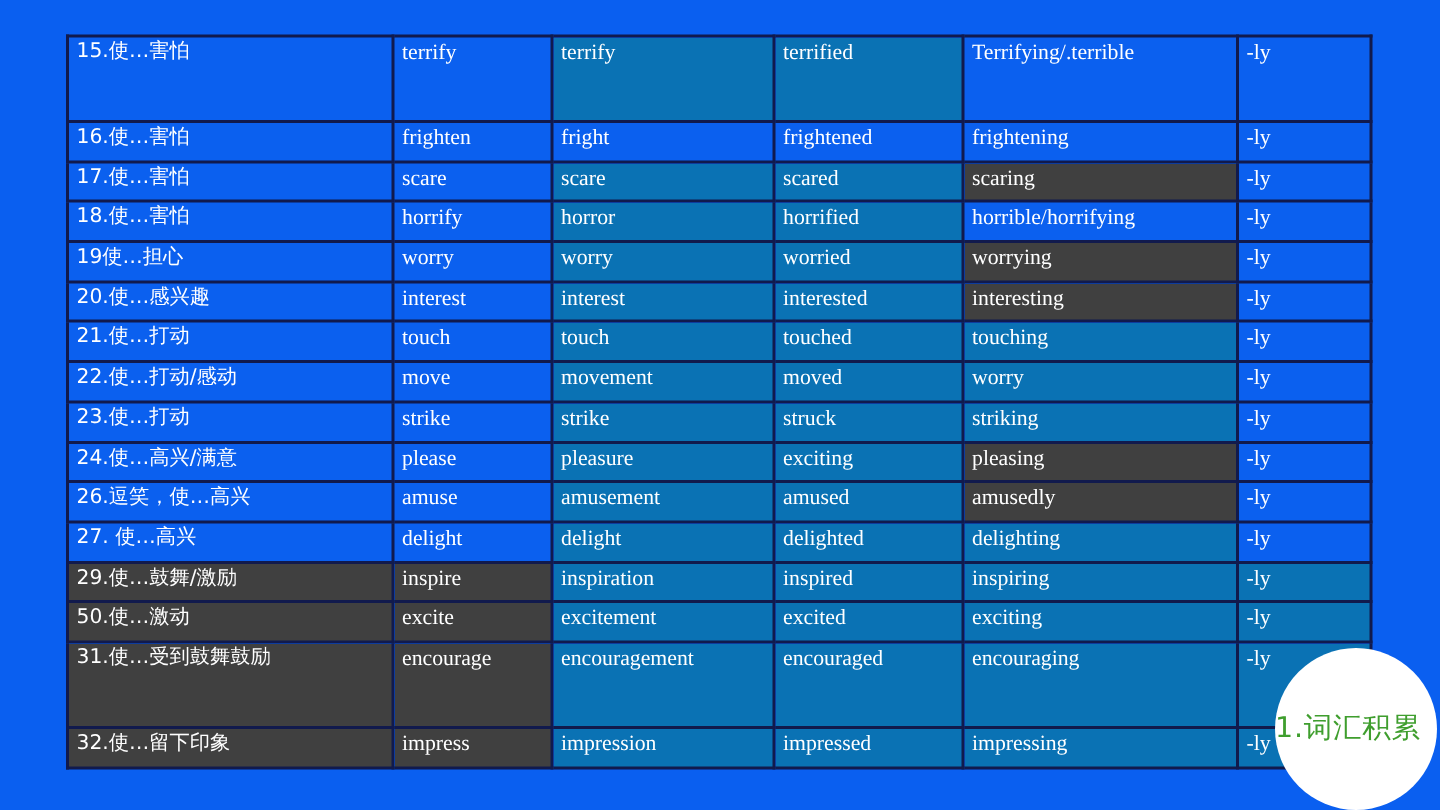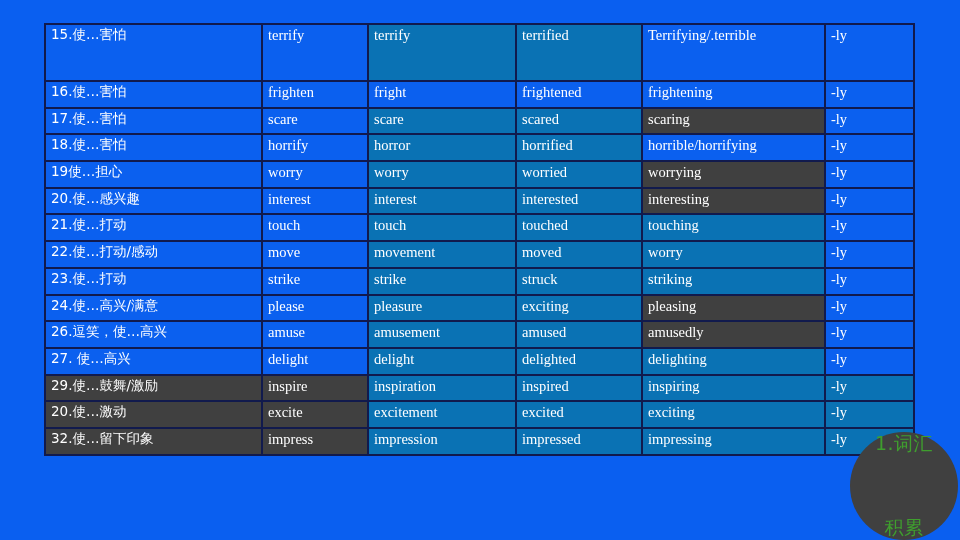--- a/index.html
+++ b/index.html
@@ -72,30 +72,30 @@
   tr.norm td { height: 20.7px; }
 
   
   #corner-badge {
     position: absolute;
     left: 850px;
     top: 432px;
     width: 108px;
     height: 108px;
     border-radius: 50%;
-    background: #404040;
+    background: #ffffff;
     color: #3f9e2e;
     font-family: "DejaVu Sans", "Liberation Sans", sans-serif;
     font-size: 19px;
     font-weight: 500;
     line-height: 1.25;
     display: flex;
-    flex-direction: column;
+    flex-direction: row;
     align-items: center;
-    justify-content: space-between;
+    justify-content: flex-start;
     text-align: center;
     z-index: 5;
     letter-spacing: 0.5px;
   }
   #corner-badge .l1 { display: block; }
   #corner-badge .l2 { display: block; }
 </style>
 </head>
 <body>
 
@@ -225,28 +225,36 @@
       <tr class="norm">
         <td class="cn dk2">29.使…鼓舞/激励</td>
         <td class="dk2">inspire</td>
         <td class="dk">inspiration</td>
         <td class="dk">inspired</td>
         <td class="dk">inspiring</td>
         <td class="dk">-ly</td>
       </tr>
 
       <tr class="norm">
-        <td class="cn dk2">20.使…激动</td>
+        <td class="cn dk2">50.使…激动</td>
         <td class="dk2">excite</td>
         <td class="dk">excitement</td>
         <td class="dk">excited</td>
         <td class="dk">exciting</td>
         <td class="dk">-ly</td>
       </tr>
 
+      <tr class="tall">
+        <td class="cn dk2">31.使…受到鼓舞鼓励</td>
+        <td class="dk2">encourage</td>
+        <td class="dk">encouragement</td>
+        <td class="dk">encouraged</td>
+        <td class="dk">encouraging</td>
+        <td class="dk">-ly</td>
+      </tr>
 
       <tr class="norm">
         <td class="cn dk2">32.使…留下印象</td>
         <td class="dk2">impress</td>
         <td class="dk">impression</td>
         <td class="dk">impressed</td>
         <td class="dk">impressing</td>
         <td class="dk">-ly</td>
       </tr>
 

